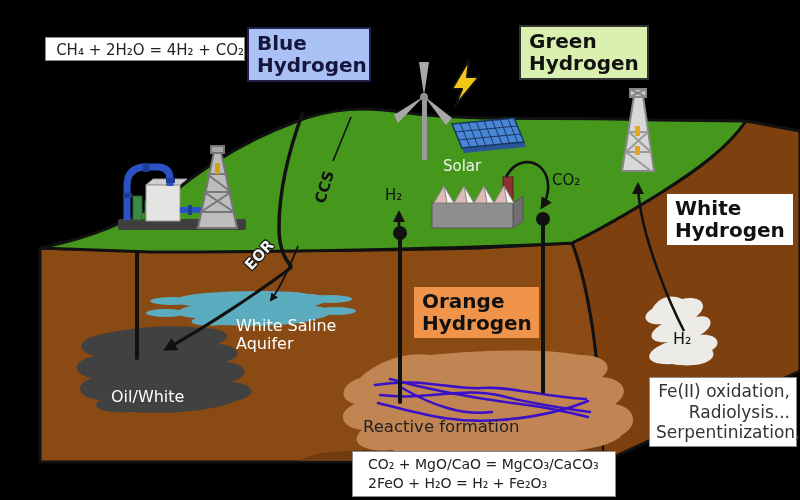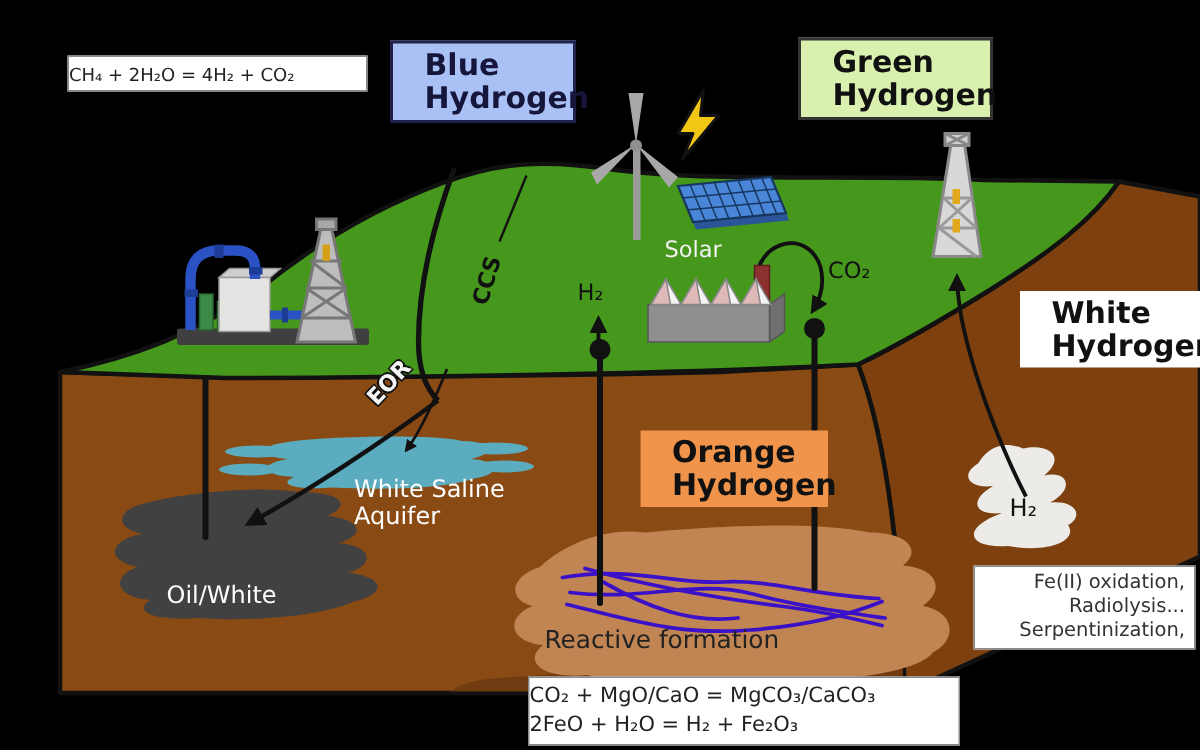--- a/index.html
+++ b/index.html
@@ -1,21 +1,21 @@
 <!DOCTYPE html>
 <html><head>
 <meta charset="utf-8">
 <style>
   html,body{margin:0;padding:0;background:#000;}
   #stage{position:relative;width:800px;height:500px;background:#000;overflow:hidden;
          font-family:"DejaVu Sans","Liberation Sans",sans-serif;}
   #scene{position:absolute;left:0;top:0;}
   .lbl{position:absolute;white-space:nowrap;}
   .box{position:absolute;box-sizing:border-box;}
-  .hbox{font-weight:bold;font-size:20px;line-height:1.12;color:#111;padding:3px 21px;margin-left:13px;}
+  .hbox{font-weight:bold;font-size:20px;line-height:1.12;color:#111;padding:3px 8px;}
   .fbox{background:#fff;border:1px solid #8a8a8a;color:#222;}
   .outline-white{color:#f5f5f5;text-shadow:-1px -1px 0 #111,1px -1px 0 #111,-1px 1px 0 #111,1px 1px 0 #111;}
 </style>
 </head>
 <body>
 
 <div id="stage">
 
   <svg id="scene" width="800" height="500" viewBox="0 0 800 500">
     <defs>
@@ -151,48 +151,48 @@
       <line x1="648" y1="132" x2="626" y2="152"></line>
       <line x1="626" y1="152" x2="651" y2="171"></line>
       <rect x="630" y="89" width="16" height="8" fill="#cfcfcf" stroke="#888"></rect>
       <line x1="630" y1="89" x2="646" y2="97" stroke="#888"></line>
       <line x1="646" y1="89" x2="630" y2="97" stroke="#888"></line>
       <rect x="635" y="126" width="5" height="10" fill="#e0a81a" stroke="none"></rect>
       <rect x="635" y="146" width="5" height="9" fill="#e0a81a" stroke="none"></rect>
     </g>
   </svg>
 
-  <div class="box fbox" style="left:45px;top:37px;width:200px;height:24px;font-size:12px;line-height:24px;text-align:left;">
+  <div class="box fbox" style="left:45px;top:37px;width:200px;height:24px;font-size:15px;line-height:24px;text-align:right;">
     <span>CH₄ + 2H₂O = 4H₂ + CO₂</span>
   </div>
 
 
   <div class="box hbox" style="left: 247px; top: 27px; width: 124px; border: 2px solid rgb(32, 32, 74); color: rgb(22, 22, 60); background: rgb(169, 193, 245);">
     <span>Blue Hydrogen</span>
   </div>
 
   <div class="box hbox" style="left: 519px; top: 25px; width: 130px; border: 2px solid rgb(51, 51, 51); background: rgb(217, 240, 174);">
     <span>Green Hydrogen</span>
   </div>
 
   <div class="box hbox" style="left: 667px; top: 194px; width: 126px; background: rgb(255, 255, 255);">
     <span>White Hydrogen</span>
   </div>
 
   <div class="box hbox" style="left: 414px; top: 287px; width: 125px; background: rgb(239, 148, 74);">
     <span>Orange Hydrogen</span>
   </div>
 
-  <div class="box fbox" style="left:649px;top:377px;width:148px;font-size:13px;line-height:1.22;text-align:right;padding:3px 6px;color:#333;">
+  <div class="box fbox" style="left:649px;top:377px;width:148px;font-size:17px;line-height:1.22;text-align:right;padding:3px 6px;color:#333;">
     <div>Fe(II) oxidation,</div>
     <div>Radiolysis...</div>
     <div>Serpentinization,</div>
   </div>
 
-  <div class="box fbox" style="left:352px;top:451px;width:288px;font-size:14px;line-height:1.35;padding:3px 0;">
+  <div class="box fbox" style="left:352px;top:451px;width:264px;font-size:14px;line-height:1.35;padding:3px 15px;">
     <div>CO₂ + MgO/CaO = MgCO₃/CaCO₃</div>
     <div>2FeO + H₂O = H₂ + Fe₂O₃</div>
   </div>
 
   <div class="lbl" style="left:443px;top:157px;font-size:15px;color:#f2f2f2;">Solar</div>
 
   <div class="lbl" style="left:552px;top:171px;font-size:15px;color:#111;">CO₂</div>
 
   <div class="lbl" style="left:385px;top:186px;font-size:15px;color:#111;">H₂</div>
 

